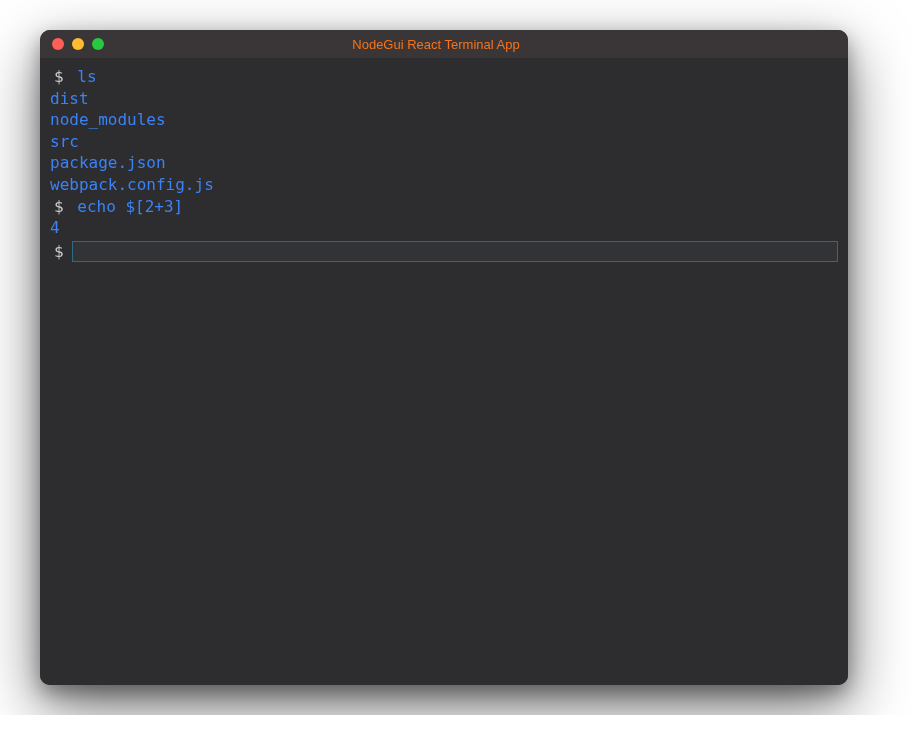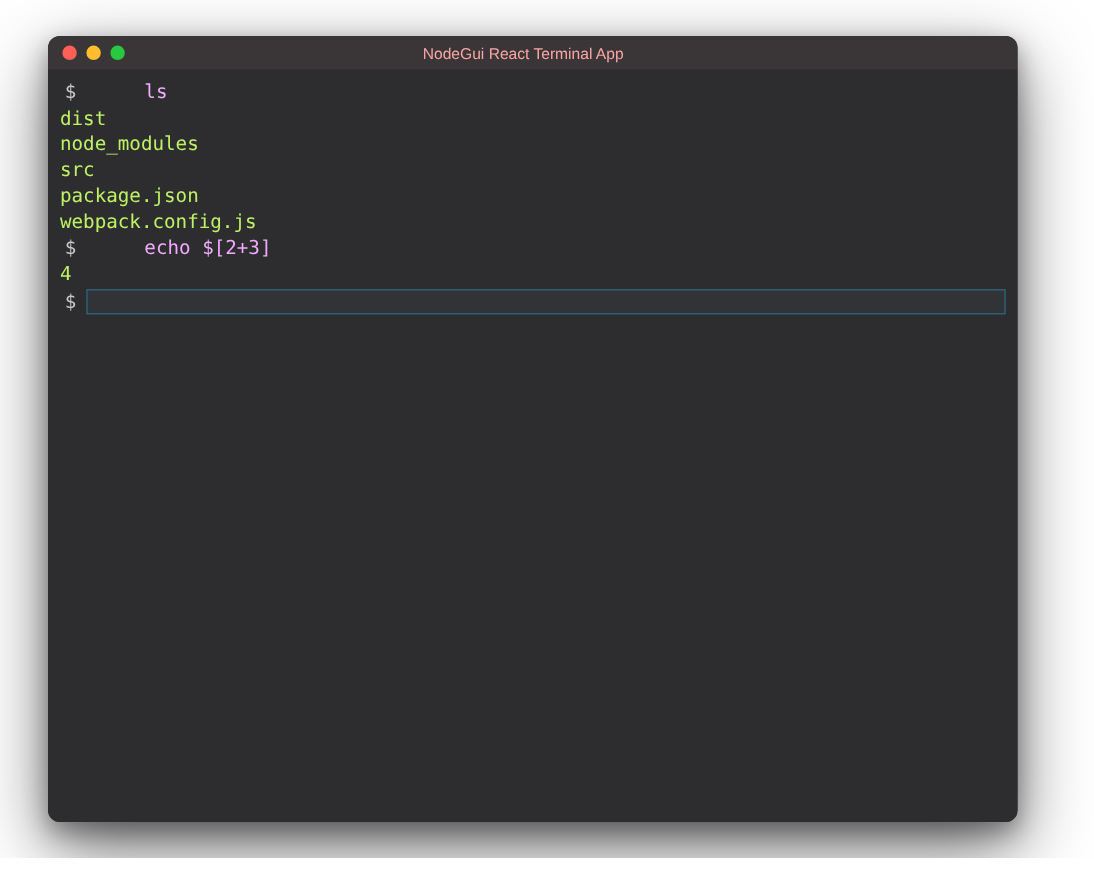--- a/index.html
+++ b/index.html
@@ -45,21 +45,21 @@
       border-radius: 50%;
     }
     .light.red { background: #ff5f57; }
     .light.yellow { background: #febc2e; }
     .light.green { background: #28c840; }
     .title {
       position: absolute;
       left: 0;
       right: 16px;
       text-align: center;
-      color: #fca5a5;
+      color: #f97316;
       font-size: 13px;
       font-family: -apple-system, BlinkMacSystemFont, "Segoe UI", sans-serif;
       font-weight: 500;
       pointer-events: none;
     }
     .terminal {
       flex: 1;
       background: #2d2d30;
       padding: 8px 10px;
       font-size: 16px;
@@ -71,25 +71,24 @@
     .line {
       white-space: pre;
       display: flex;
       align-items: center;
     }
     .prompt {
       color: #c9c9c9;
       padding: 0 4px 0 4px;
     }
     .cmd {
-      color: #f0abfc;
-      margin-left: 43px;
+      color: #3b82f6;
     }
     .out {
-      color: #bef264;
+      color: #3b82f6;
     }
     .input-line {
       display: flex;
       align-items: stretch;
       margin-top: 2px;
     }
     .input-box {
       flex: 1;
       height: 21px;
       border: 1px solid #2b6b86;

